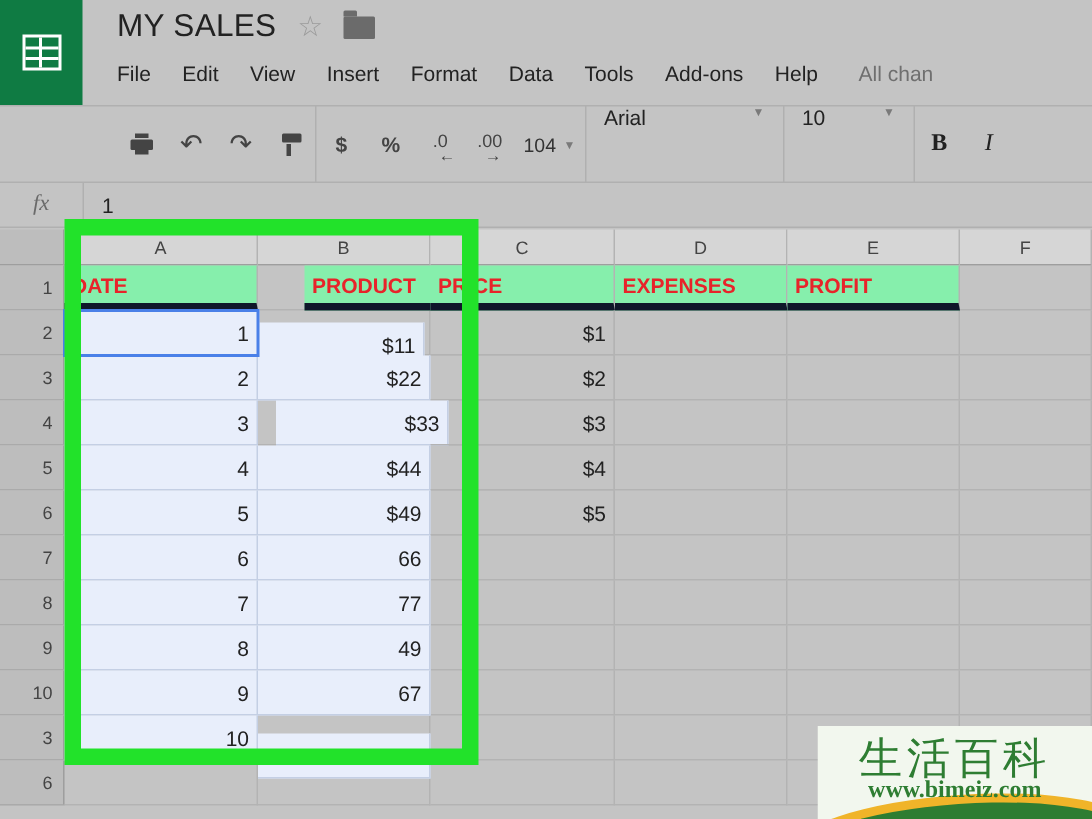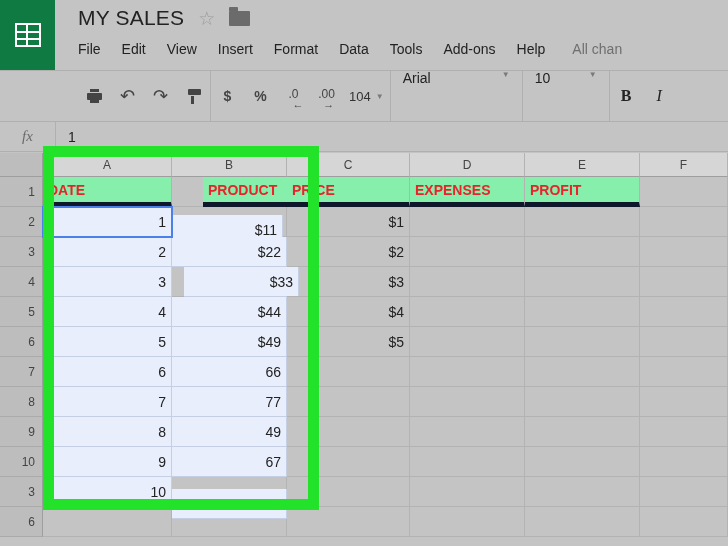--- a/index.html
+++ b/index.html
@@ -413,15 +413,22 @@
         <div class="cell num sel-range" style="left: 129px; top: 240px; width: 115px; height: 30px;">49</div>
         <div class="cell num sel-range" style="left: 0px; top: 270px; width: 129px; height: 30px;">9</div>
         <div class="cell num sel-range" style="left: 129px; top: 270px; width: 115px; height: 30px;">67</div>
         <div class="cell num sel-range" style="left: 0px; top: 300px; width: 129px; height: 30px;">10</div>
         <div class="cell num sel-range" style="left: 129px; top: 312px; width: 115px; height: 30px;">100</div>
       </div>
   </div>
 
   <div class="green-box"></div>
 
+  <div class="watermark">
+    <div class="wm-band"></div>
+    <div class="wm-swoosh-y"></div>
+    <div class="wm-swoosh-g"></div>
+    <div class="wm-cn">生活百科</div>
+    <div class="wm-url">www.bimeiz.com</div>
+  </div>
 
 <div class="active-cell" style="left: 42px; top: 206px; width: 131px; height: 32px;">1</div>
   </div>
 
 </body></html>

